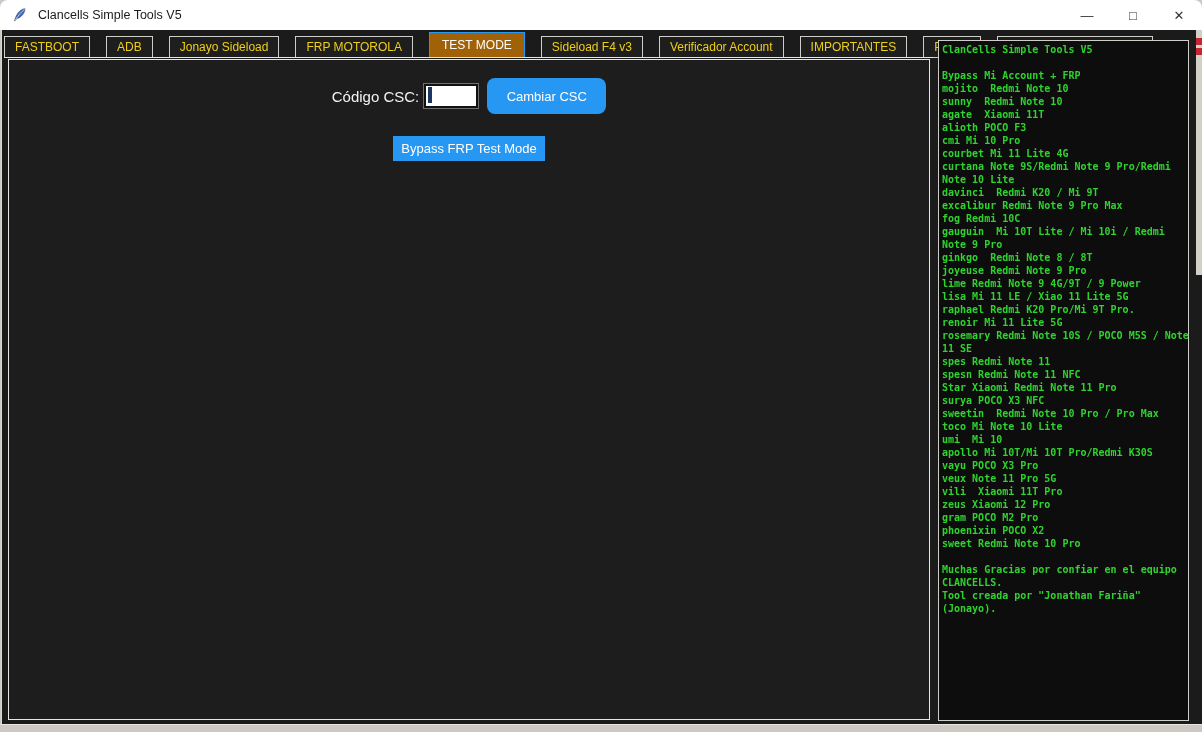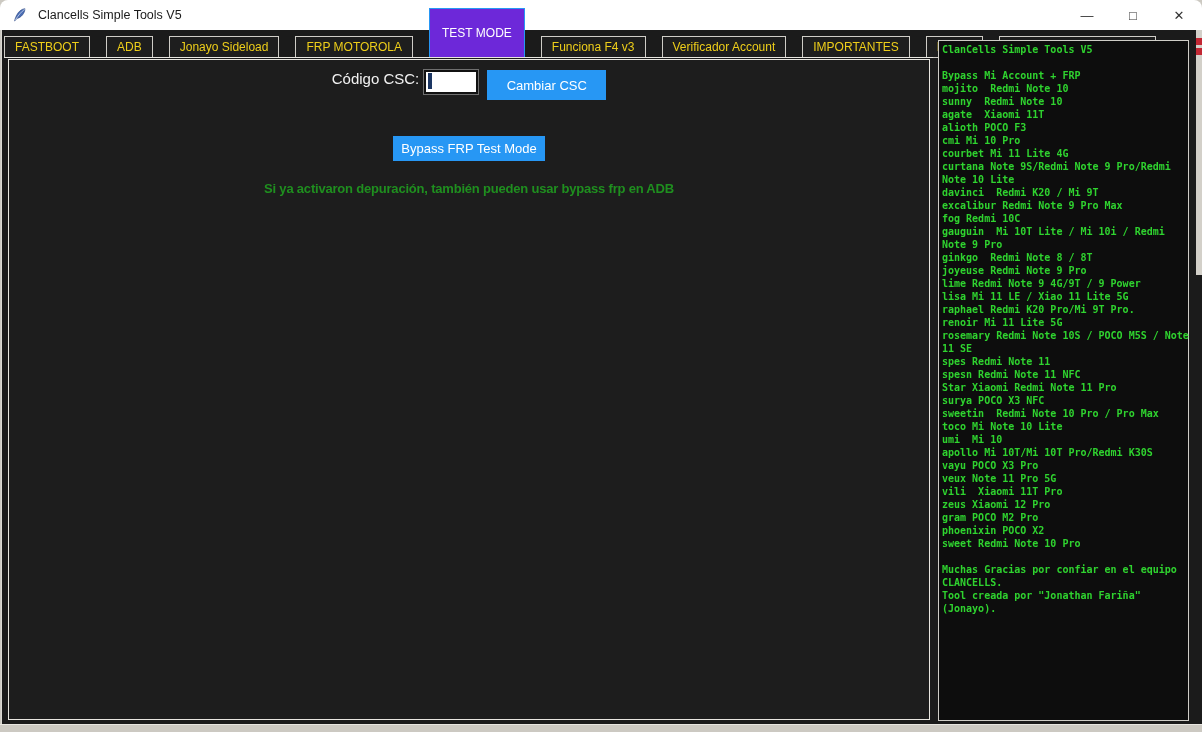--- a/index.html
+++ b/index.html
@@ -17,35 +17,35 @@
 
   
   .app-dark{position:absolute;left:1px;top:30px;width:1190px;height:694px;background:#1b1b1b;
             border-left:1px solid #dad8d2;}
 
   
   .tabbar{position:absolute;left:2px;top:2px;height:26px;display:flex;align-items:flex-end;}
   .tab{height:20px;margin-right:16px;padding:0 10px;display:flex;align-items:center;
        background:#1e1e1e;color:#eece1a;font-size:12px;border:1px solid #cfcdc7;
        white-space:nowrap;cursor:default;}
-  .tab.active{height:24px;background:#6d28d9;color:#ffffff;border-color:#2797f4;padding:12px 12px;}
+  .tab.active{height:24px;background:#a16207;color:#ffffff;border-color:#2797f4;padding:0 12px;}
   .nb-topline{position:absolute;left:2px;top:27px;width:929px;border-top:1px solid #e8e6e0;}
 
   
   .main-panel{position:absolute;left:6px;top:29px;width:920px;height:659px;
               background:#1d1d1d;border:1px solid #e8e6e0;}
-  .csc-row{position:absolute;left:0;top:10px;width:100%;display:flex;
-           justify-content:center;}
+  .csc-row{position:absolute;left:0;top:18px;width:100%;display:flex;
+           justify-content:center;align-items:center;}
   .csc-label{color:#f2f2f2;font-size:15px;margin-right:5px;}
   .csc-input{width:46px;height:18px;background:#ffffff;border:2px solid #111;
              outline:1px solid #6f6f6f;position:relative;padding:1px 2px;}
   .csc-cursor{position:absolute;left:2px;top:1px;width:4px;height:16px;background:#1c3663;}
   .btn{background:#2797f4;color:#ffffff;border:none;font-size:13px;
        font-family:"Liberation Sans",sans-serif;cursor:pointer;}
-  .btn-cambiar{width:119px;height:30px;margin-left:9px;}
+  .btn-cambiar{width:119px;height:36px;margin-left:9px;border-radius:8px;}
   .bypass-row{position:absolute;left:0;top:76px;width:100%;display:flex;justify-content:center;}
   .btn-bypass{width:152px;height:25px;}
   .instructions{position:absolute;left:0;top:121px;width:100%;text-align:center;
                 color:#1f8f1f;font-size:13px;font-weight:bold;letter-spacing:-0.2px;
                 line-height:16.5px;}
 
   
   .sidebar{position:absolute;left:936px;top:10px;width:251px;height:681px;
            background:#0d0d0d;border:1px solid #cfcdc7;box-sizing:border-box;}
   .sidebar-text{margin:2px 0 0 3px;width:247px;color:#2fd32f;
@@ -81,21 +81,21 @@
 </div>
 
 <div class="app-dark">
 
   <div class="tabbar">
       <div class="tab">FASTBOOT</div>
       <div class="tab">ADB</div>
       <div class="tab">Jonayo Sideload</div>
       <div class="tab">FRP MOTOROLA</div>
       <div class="tab active">TEST MODE</div>
-      <div class="tab">Funciona F4 v3</div>
+      <div class="tab">Sideload F4 v3</div>
       <div class="tab">Verificador Account</div>
       <div class="tab">IMPORTANTES</div>
       <div class="tab">POCO</div>
       <div class="tab">UTILIDADES WINDOWS</div>
     </div>
   <div class="nb-topline"></div>
 
   <div class="main-panel">
 
     <div class="csc-row">
@@ -104,21 +104,20 @@
         <span class="csc-cursor"></span>
       </span>
       <button class="btn btn-cambiar">Cambiar CSC</button>
     </div>
 
     <div class="bypass-row">
       <button class="btn btn-bypass">Bypass FRP Test Mode</button>
     </div>
 
     <div class="instructions">
-      <div>Si ya activaron depuración, también pueden usar bypass frp en ADB</div>
     </div>
   </div>
 
   <div class="sidebar">
     <div class="sidebar-text">ClanCells Simple Tools V5
 
 Bypass Mi Account + FRP
 mojito  Redmi Note 10
 sunny  Redmi Note 10
 agate  Xiaomi 11T

